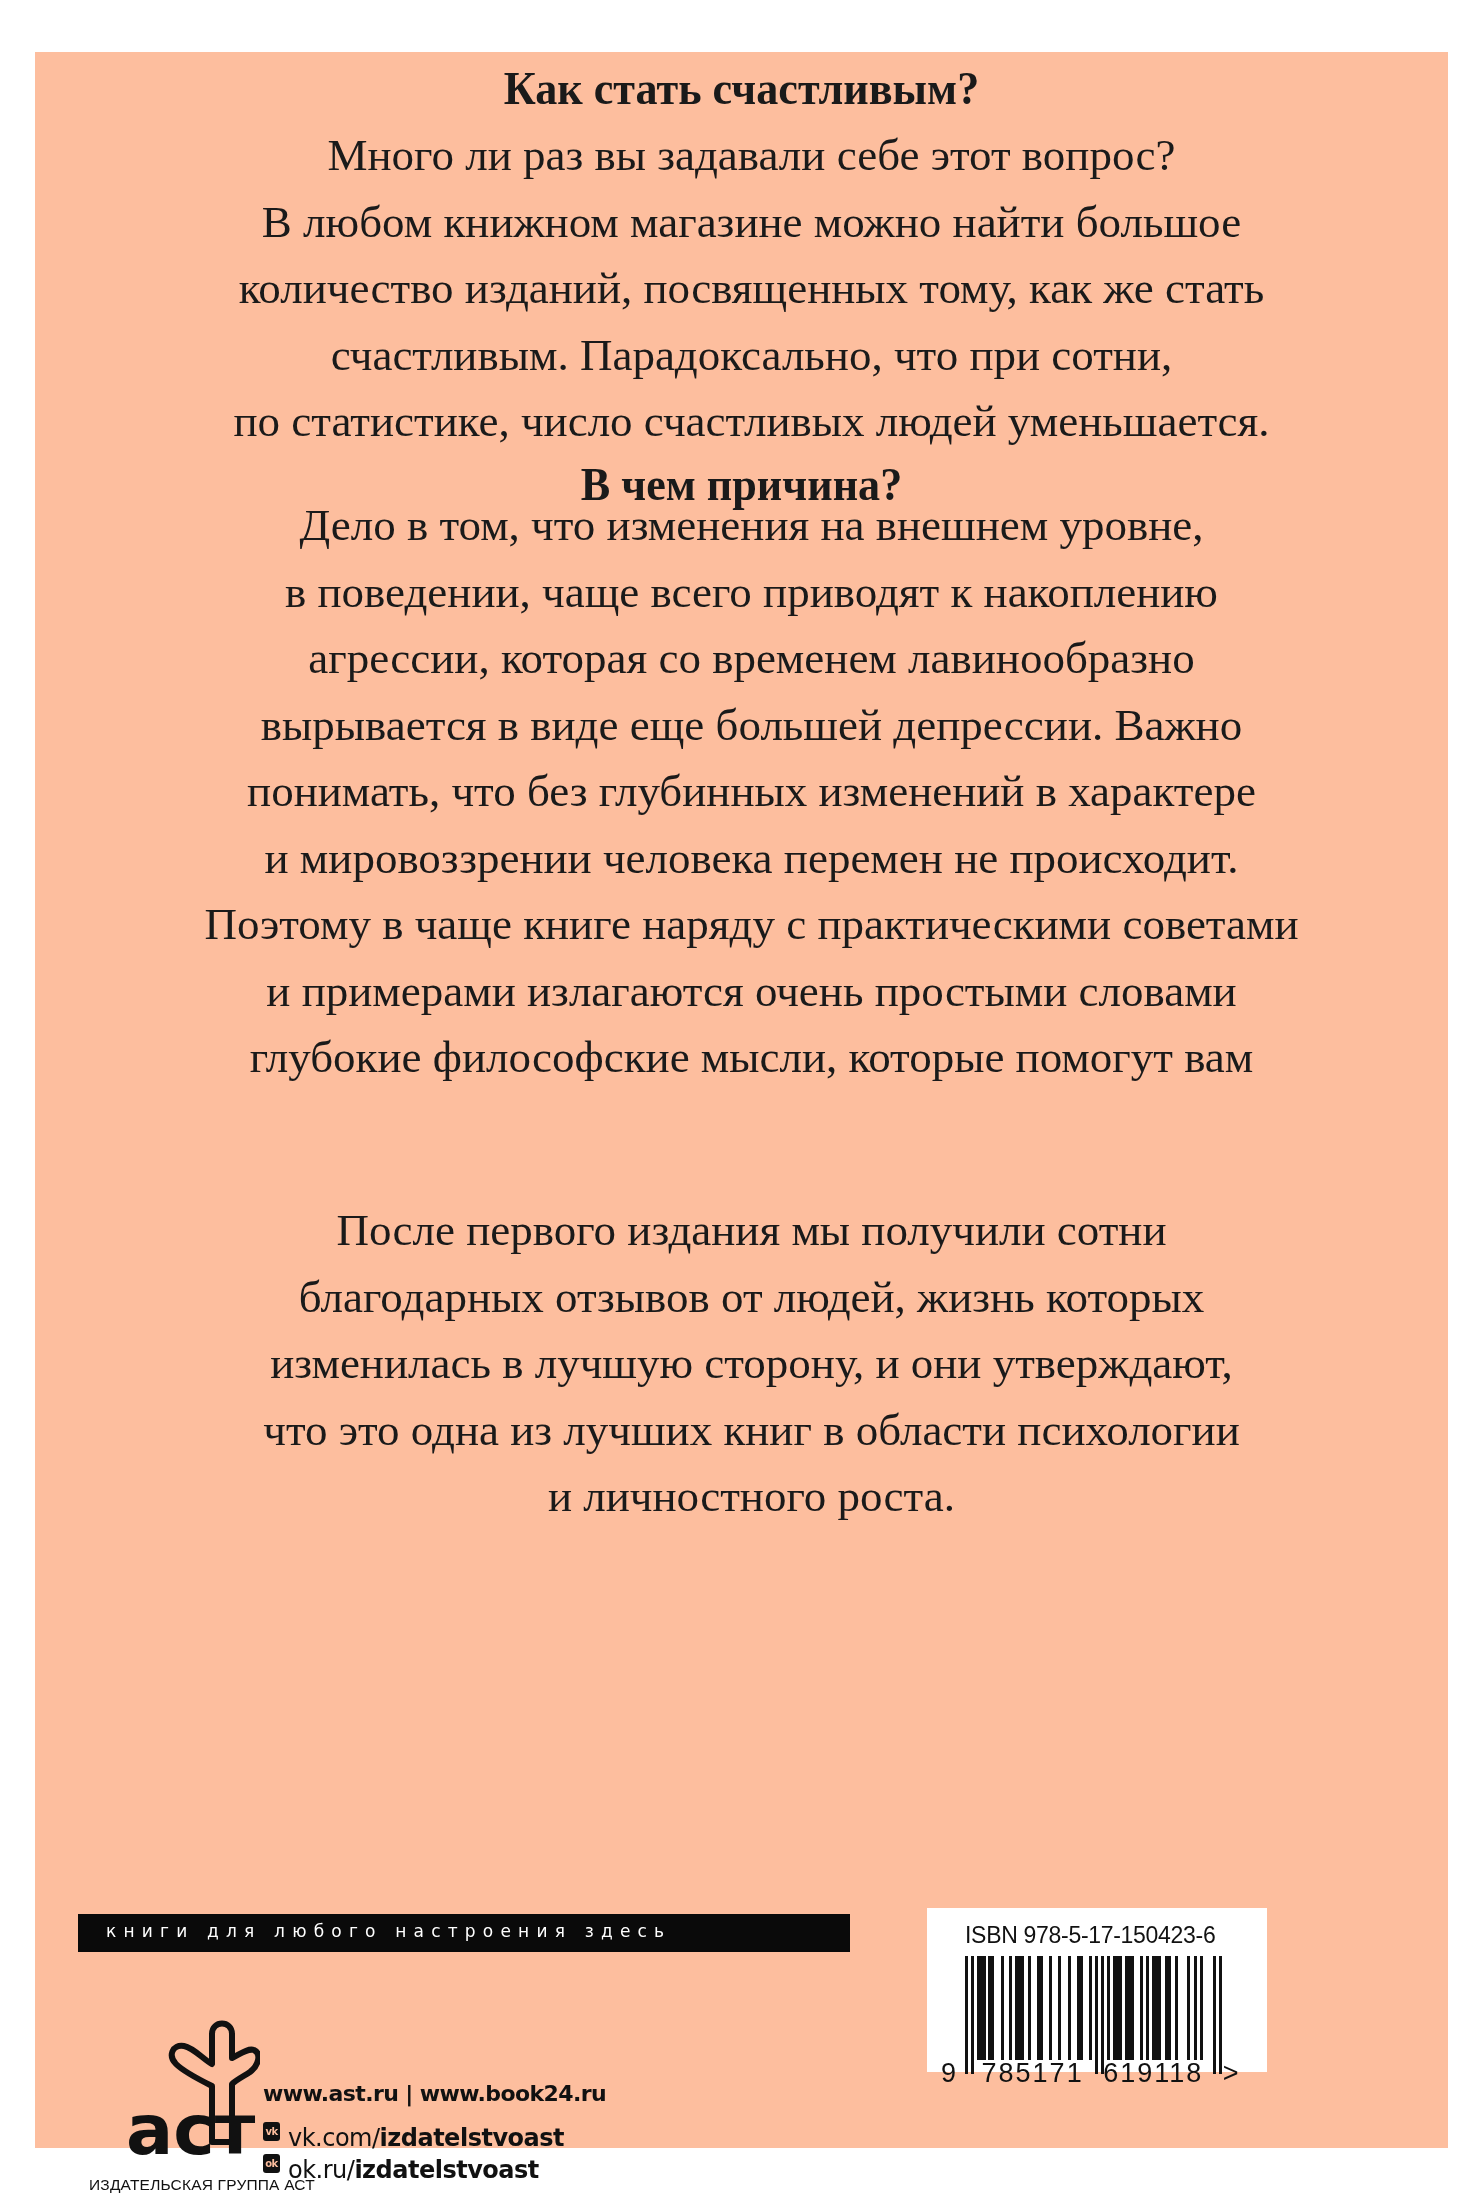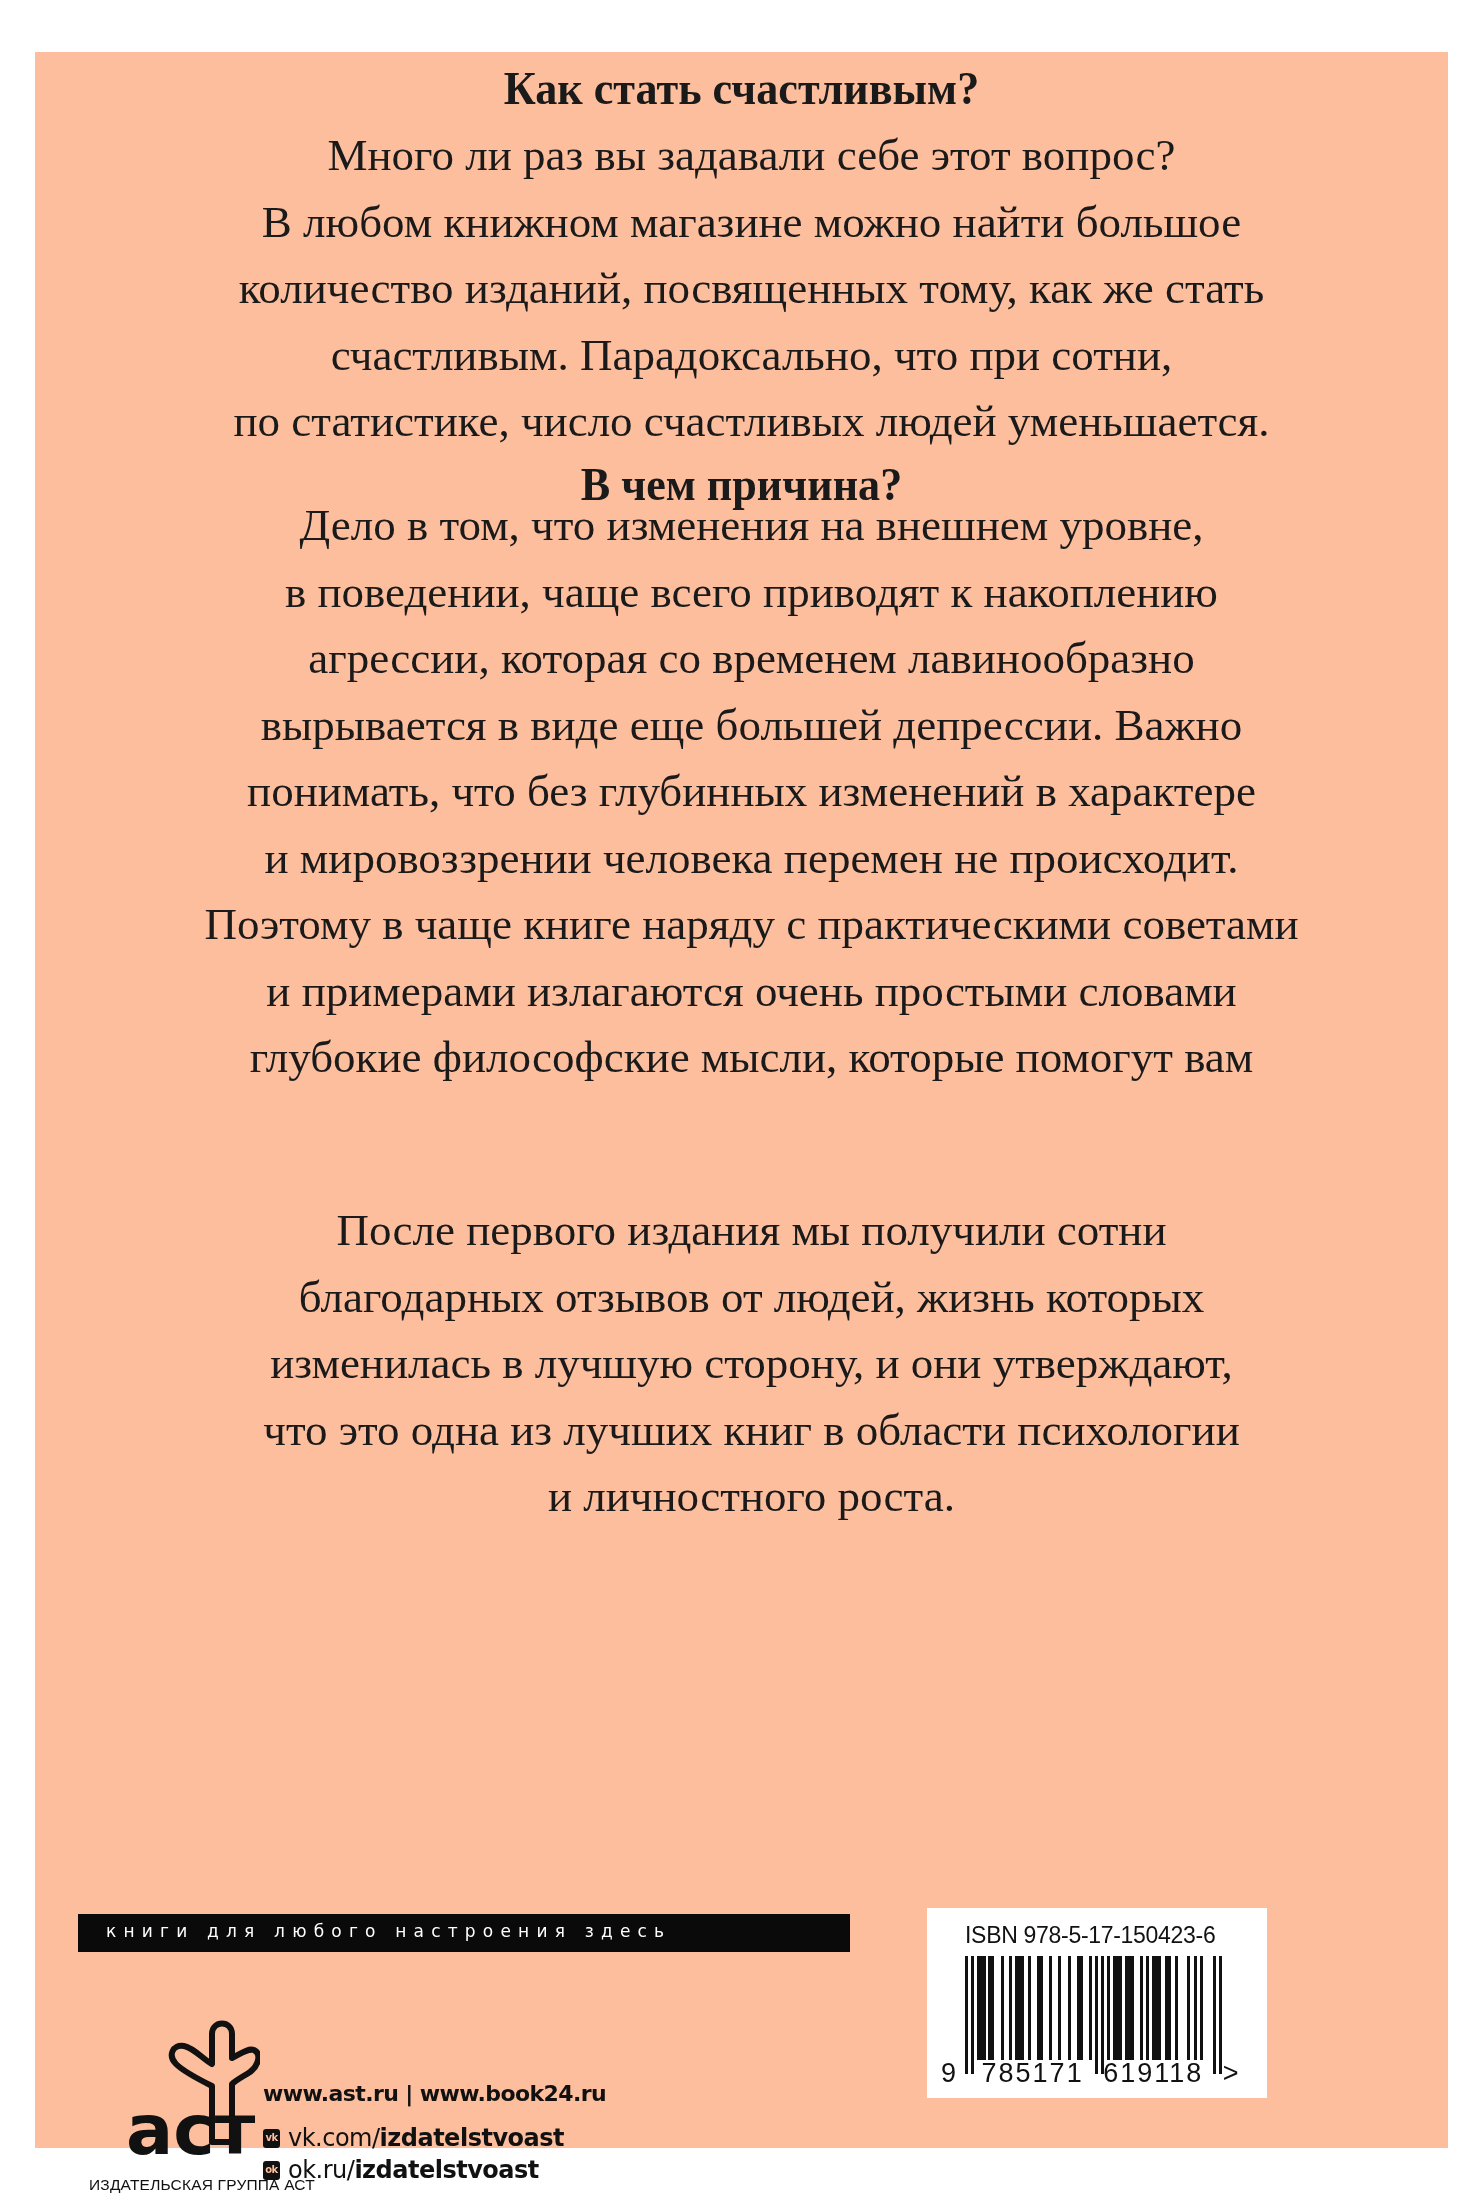--- a/index.html
+++ b/index.html
@@ -35,29 +35,29 @@
   .logo-caption {
     position:absolute; left:54px; top:2124px; width:260px;
     font-family:"Liberation Sans", sans-serif; font-size:15.5px; color:#111;
     letter-spacing:0.2px; white-space:nowrap;
   }
   .links {
     position:absolute; left:228px; top:2028px;
     font-family:"DejaVu Sans", sans-serif; color:#111; white-space:nowrap;
   }
   .site-line { font-weight:bold; font-size:22px; line-height:28px; letter-spacing:-0.6px; }
-  .social { display:flex; align-items:center; font-size:24px; line-height:32px; letter-spacing:-0.5px; }
+  .social { display:flex; align-items:flex-start; font-size:24px; line-height:32px; letter-spacing:-0.5px; }
   .social .handle { font-weight:bold; }
   .social-icon {
     width:17px; height:19px; background:#111; border-radius:3px; margin-right:8px;
     display:inline-flex; align-items:center; justify-content:center; color:#fdbe9e;
     font-size:10px; font-weight:bold; line-height:1;
   }
   .isbn-box {
-    position:absolute; left:892px; top:1856px; width:340px; height:190px;
+    position:absolute; left:892px; top:1856px; width:340px; height:164px;
     background:#ffffff;
   }
   .isbn-text {
     position:absolute; left:38px; top:14px; font-family:"Liberation Sans", sans-serif;
     font-size:23px; color:#111; letter-spacing:-0.3px; white-space:nowrap;
   }
   .barcode { position:absolute; left:38px; top:48px; width:268px; height:118px; }
   .barcode-digits {
     position:absolute; left:14px; top:150px; font-family:"Liberation Sans", sans-serif;
     font-size:27px; color:#111; white-space:nowrap; letter-spacing:2px;

